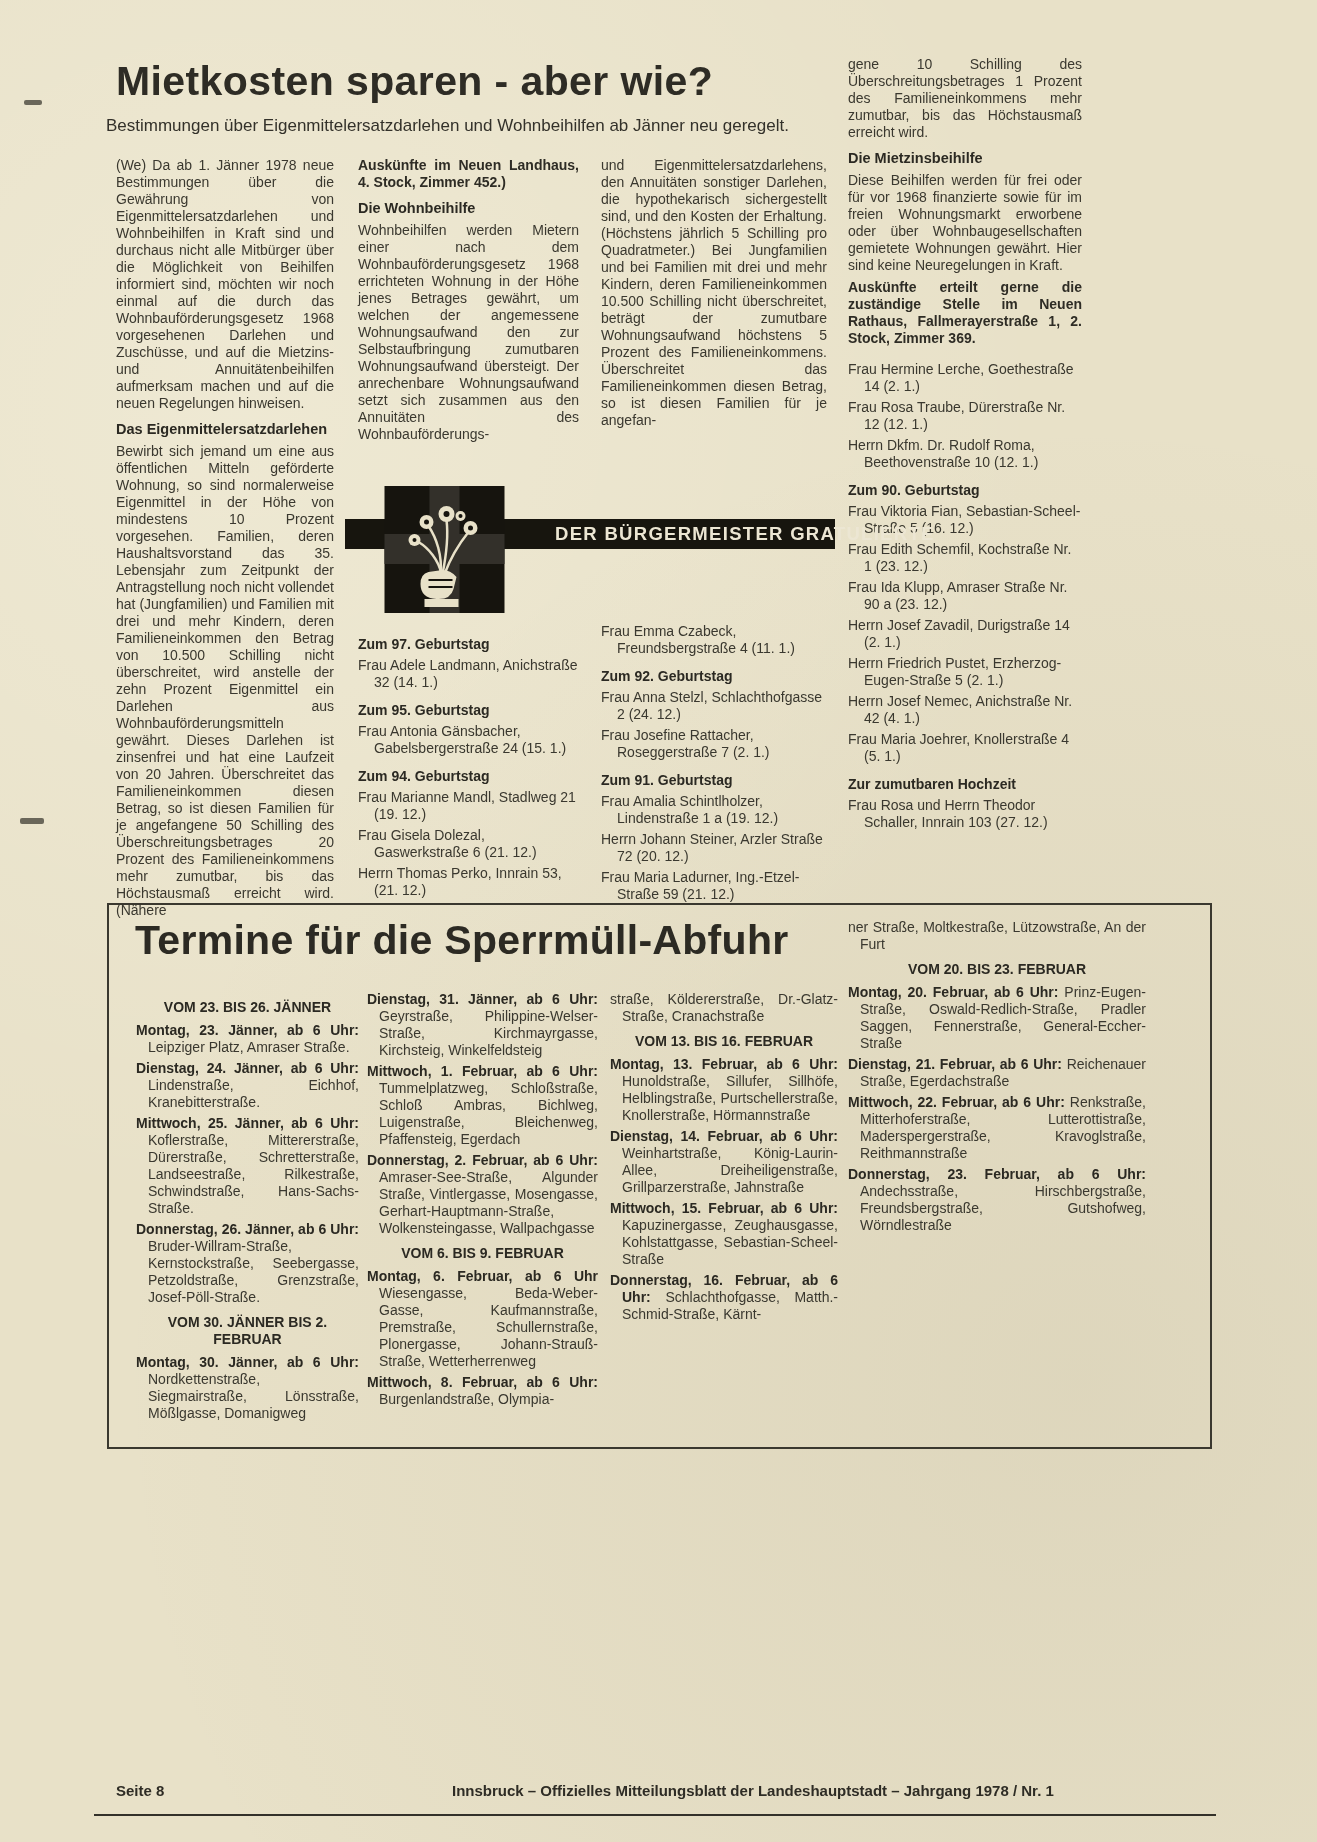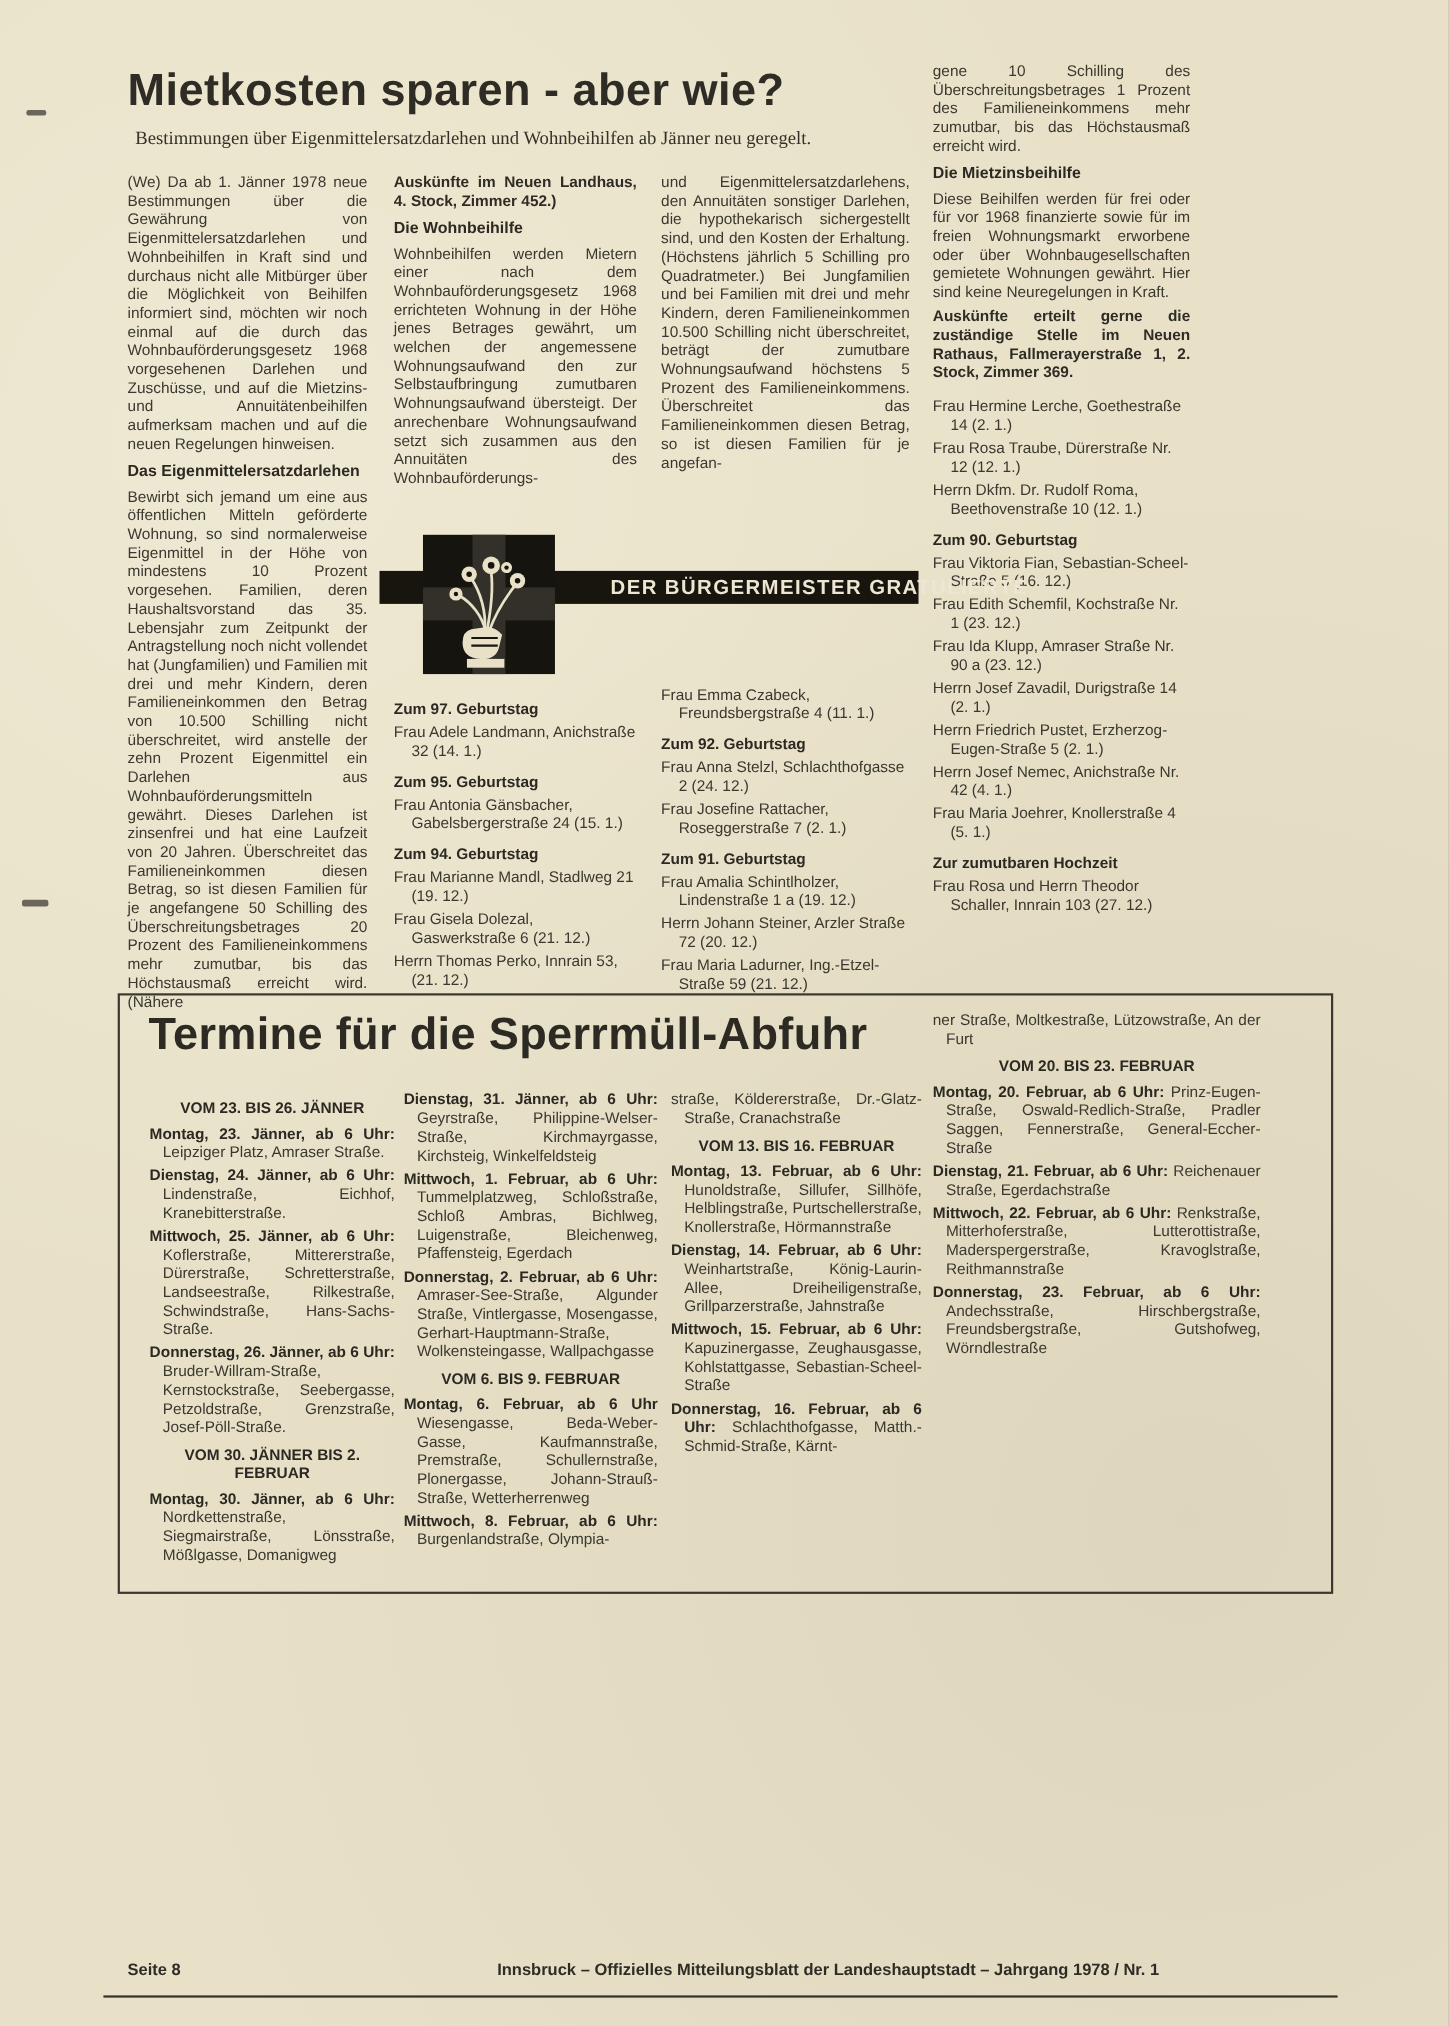--- a/index.html
+++ b/index.html
@@ -46,21 +46,21 @@
 </style>
 </head>
 <body>
 
 <div class="page">
 
   <div class="artifact" style="left:24px;top:100px;width:18px;height:5px;"></div>
   <div class="artifact" style="left:20px;top:818px;width:24px;height:6px;"></div>
 
   <h1 class="abs headline" style="left:116px;top:58px;">Mietkosten sparen - aber wie?</h1>
-  <p class="abs subhead" style="left:123px;top:116px;width:760px;font-family:Liberation Serif, serif;">Bestimmungen über Eigenmittelersatzdarlehen und Wohnbeihilfen ab Jänner neu geregelt.</p>
+  <p class="abs subhead" style="left:106px;top:116px;width:760px;">Bestimmungen über Eigenmittelersatzdarlehen und Wohnbeihilfen ab Jänner neu geregelt.</p>
 
   <div class="abs col" style="left:116px;top:157px;width:218px;">
     <p class="jp">(We) Da ab 1. Jänner 1978 neue Bestimmungen über die Gewährung von Eigenmittelersatzdarlehen und Wohnbeihilfen in Kraft sind und durchaus nicht alle Mitbürger über die Möglichkeit von Beihilfen informiert sind, möchten wir noch einmal auf die durch das Wohnbauförderungsgesetz 1968 vorgesehenen Darlehen und Zuschüsse, und auf die Mietzins- und Annuitätenbeihilfen aufmerksam machen und auf die neuen Regelungen hinweisen.</p>
     <h3 class="subh">Das Eigenmittelersatzdarlehen</h3>
     <p class="jp">Bewirbt sich jemand um eine aus öffentlichen Mitteln geförderte Wohnung, so sind normalerweise Eigenmittel in der Höhe von mindestens 10 Prozent vorgesehen. Familien, deren Haushaltsvorstand das 35. Lebensjahr zum Zeitpunkt der Antragstellung noch nicht vollendet hat (Jungfamilien) und Familien mit drei und mehr Kindern, deren Familieneinkommen den Betrag von 10.500 Schilling nicht überschreitet, wird anstelle der zehn Prozent Eigenmittel ein Darlehen aus Wohnbauförderungsmitteln gewährt. Dieses Darlehen ist zinsenfrei und hat eine Laufzeit von 20 Jahren. Überschreitet das Familieneinkommen diesen Betrag, so ist diesen Familien für je angefangene 50 Schilling des Überschreitungsbetrages 20 Prozent des Familieneinkommens mehr zumutbar, bis das Höchstausmaß erreicht wird. (Nähere</p>
   </div>
 
   <div class="abs col" style="left:358px;top:157px;width:221px;">
     <p class="jp bold">Auskünfte im Neuen Landhaus, 4. Stock, Zimmer 452.)</p>
     <h3 class="subh">Die Wohnbeihilfe</h3>

